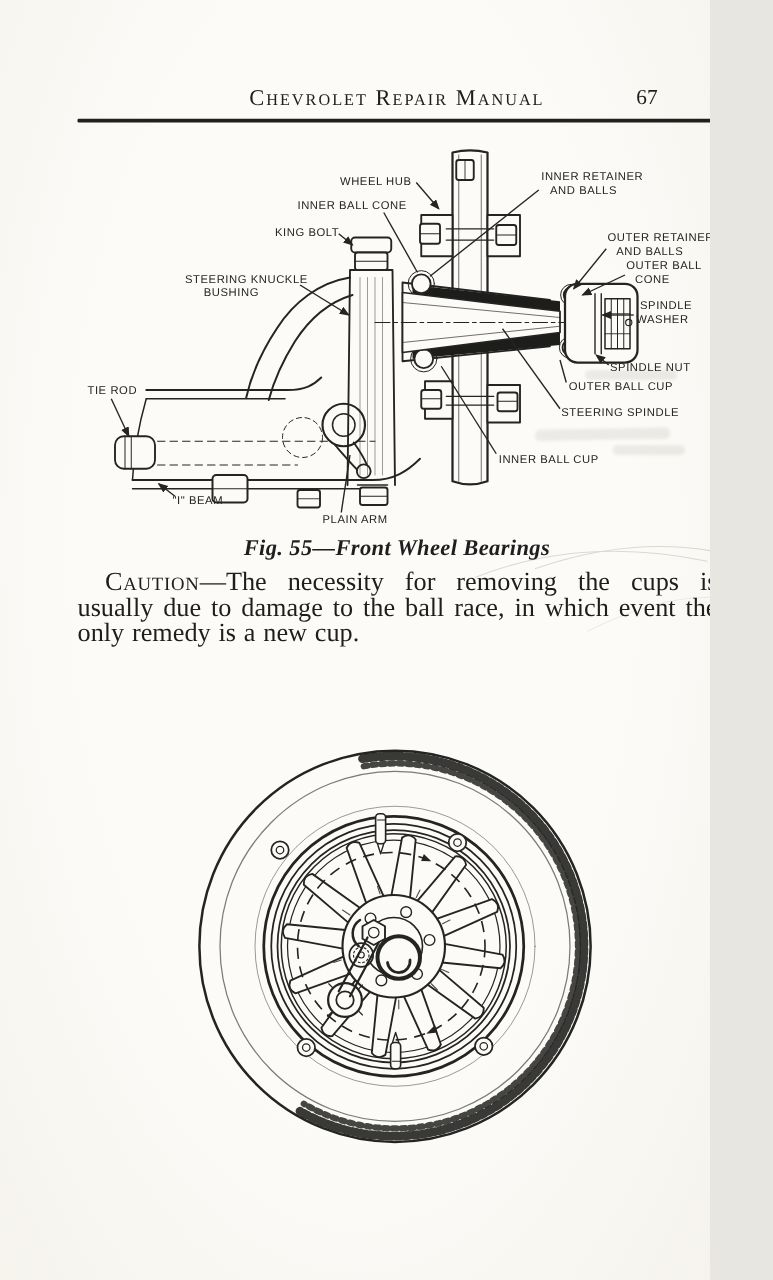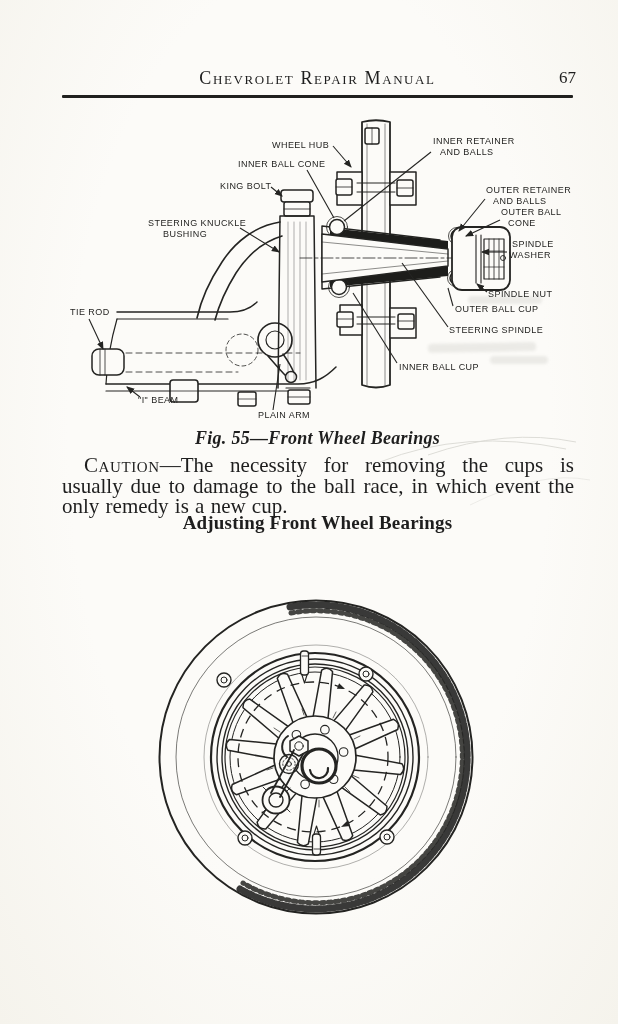--- a/index.html
+++ b/index.html
@@ -1,17 +1,17 @@
 <!DOCTYPE html>
 <html><head>
 <meta charset="utf-8">
 <style>
   html,body{margin:0;padding:0;background:#e8e6e0;}
   #page{
-    position:relative;width:618px;height:1024px;overflow:hidden;
+    position:relative;width:568px;height:1024px;overflow:hidden;
     background:radial-gradient(ellipse at 50% 42%, #fcfbf8 55%, #f5f3ec 100%);
     font-family:"Liberation Serif","DejaVu Serif",serif;color:#1e1e1e;
   }
   .abs{position:absolute;}
   .header-title{
     left:62px;top:68px;width:511px;text-align:center;
     font-variant:small-caps;font-size:18px;letter-spacing:1.6px;font-weight:500;
   }
   .page-number{right:42px;top:68px;font-size:17px;}
   .rule{left:62px;top:95px;width:511px;height:2.5px;background:#20201e;border-radius:1px;}
@@ -212,21 +212,20 @@
       <path d="M380,462 Q465,428 566,449"></path>
       <path d="M428,455 Q506,428 576,442"></path>
       <path d="M470,505 Q540,470 590,480" opacity=".5"></path>
     </g>
   </svg>
 
   <div id="cap55" class="abs caption">Fig. 55—Front Wheel Bearings</div>
 
   <p id="caution" class="abs bodytext"><span class="indent"></span><span class="sc">Caution</span><span>—The necessity for removing the cups is usually due to damage to the ball race, in which event the only remedy is a new cup.</span></p>
 
-  <h2 class="abs section-heading">Adjusting Front Wheel Bearings</h2>
 
 
   <svg width="618" height="332" viewBox="0 595 618 332" style="top:595px">
 
     <g class="ink">
       <circle cx="316" cy="757" r="156.5" stroke-width="2"></circle>
       <path d="M290,607 A152,152 0 1 1 240,889" stroke-width="7" stroke-dasharray="4 3" opacity=".9"></path>
       <path d="M291,613 A146,146 0 1 1 243,883" stroke-width="5" stroke-dasharray="3 4" opacity=".85"></path>
       <circle cx="316" cy="757" r="140" stroke-width="1" opacity=".6"></circle>
       <circle cx="316" cy="757" r="112" stroke-width=".8" opacity=".45"></circle>

